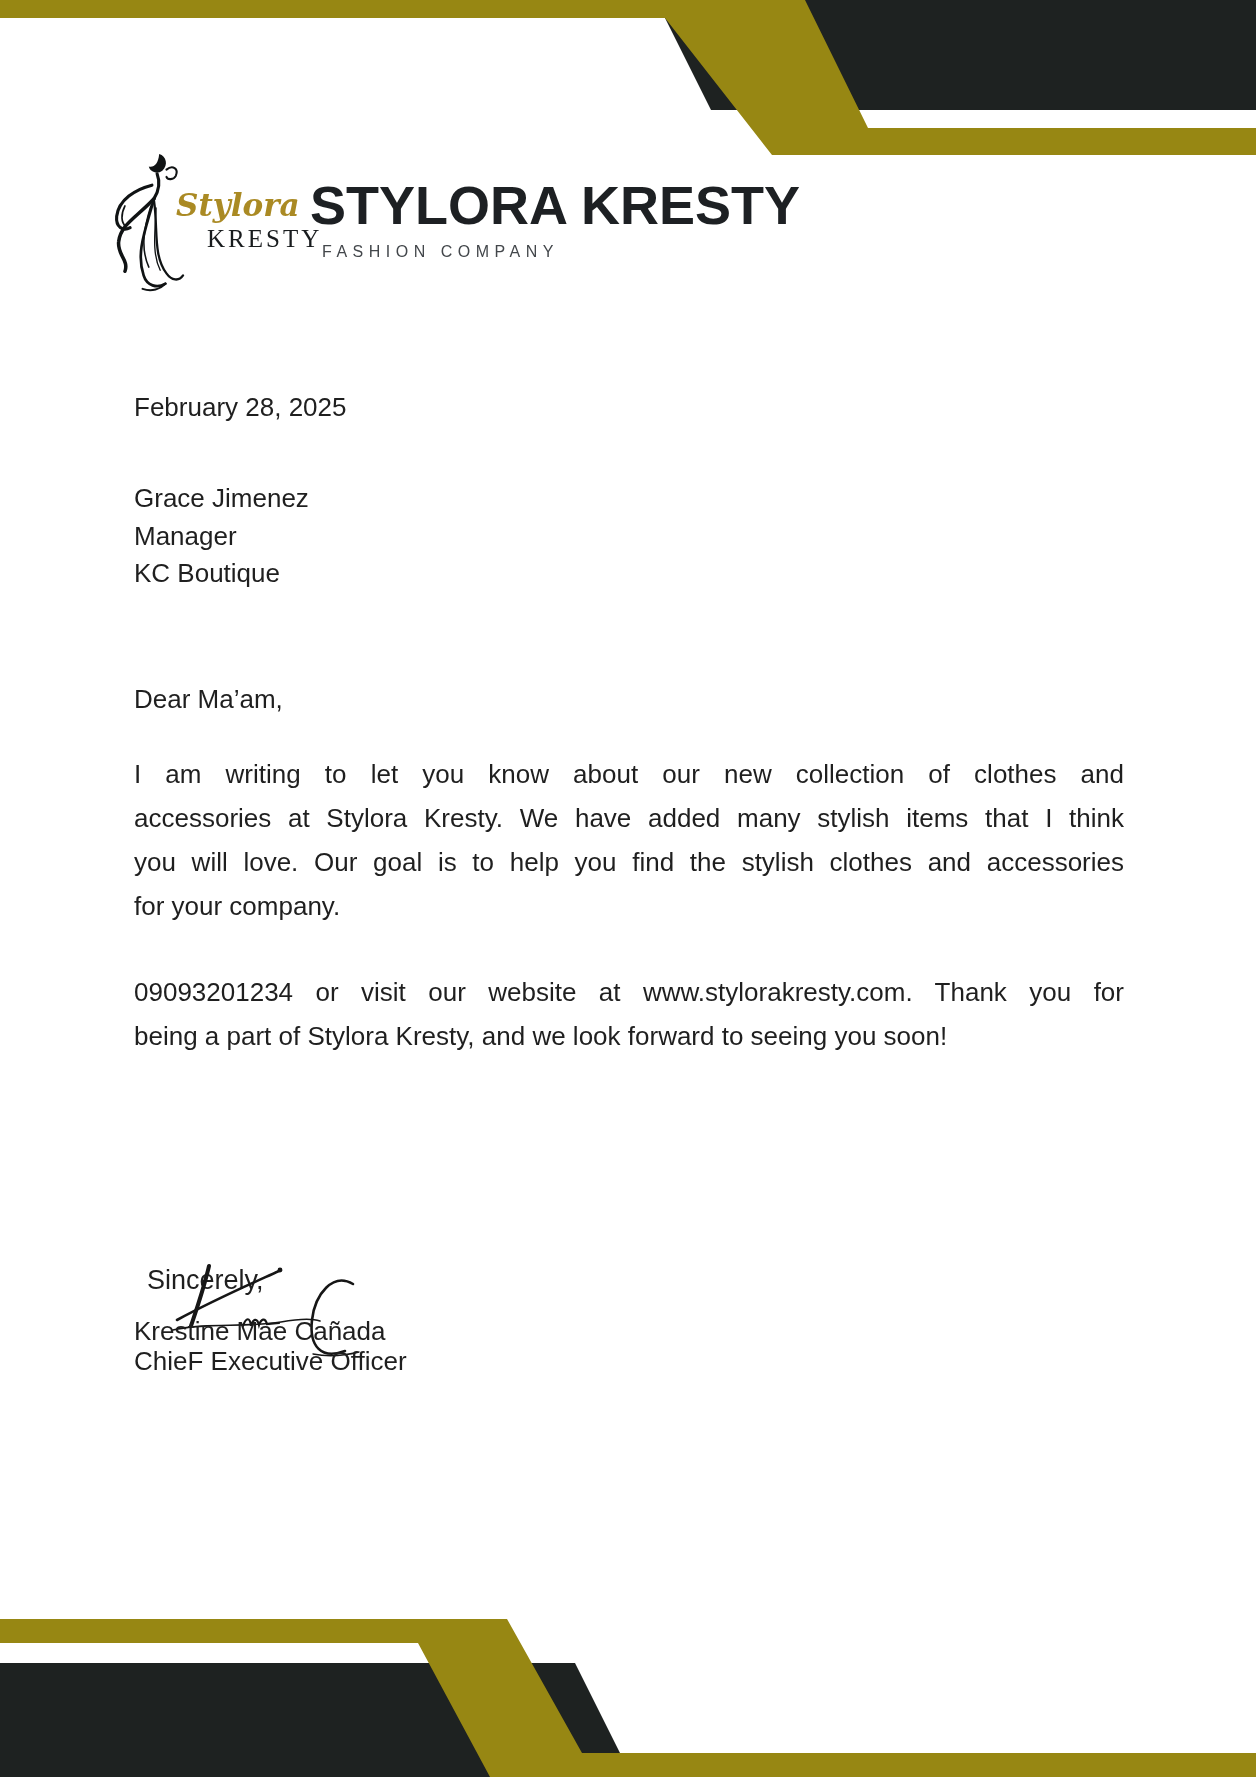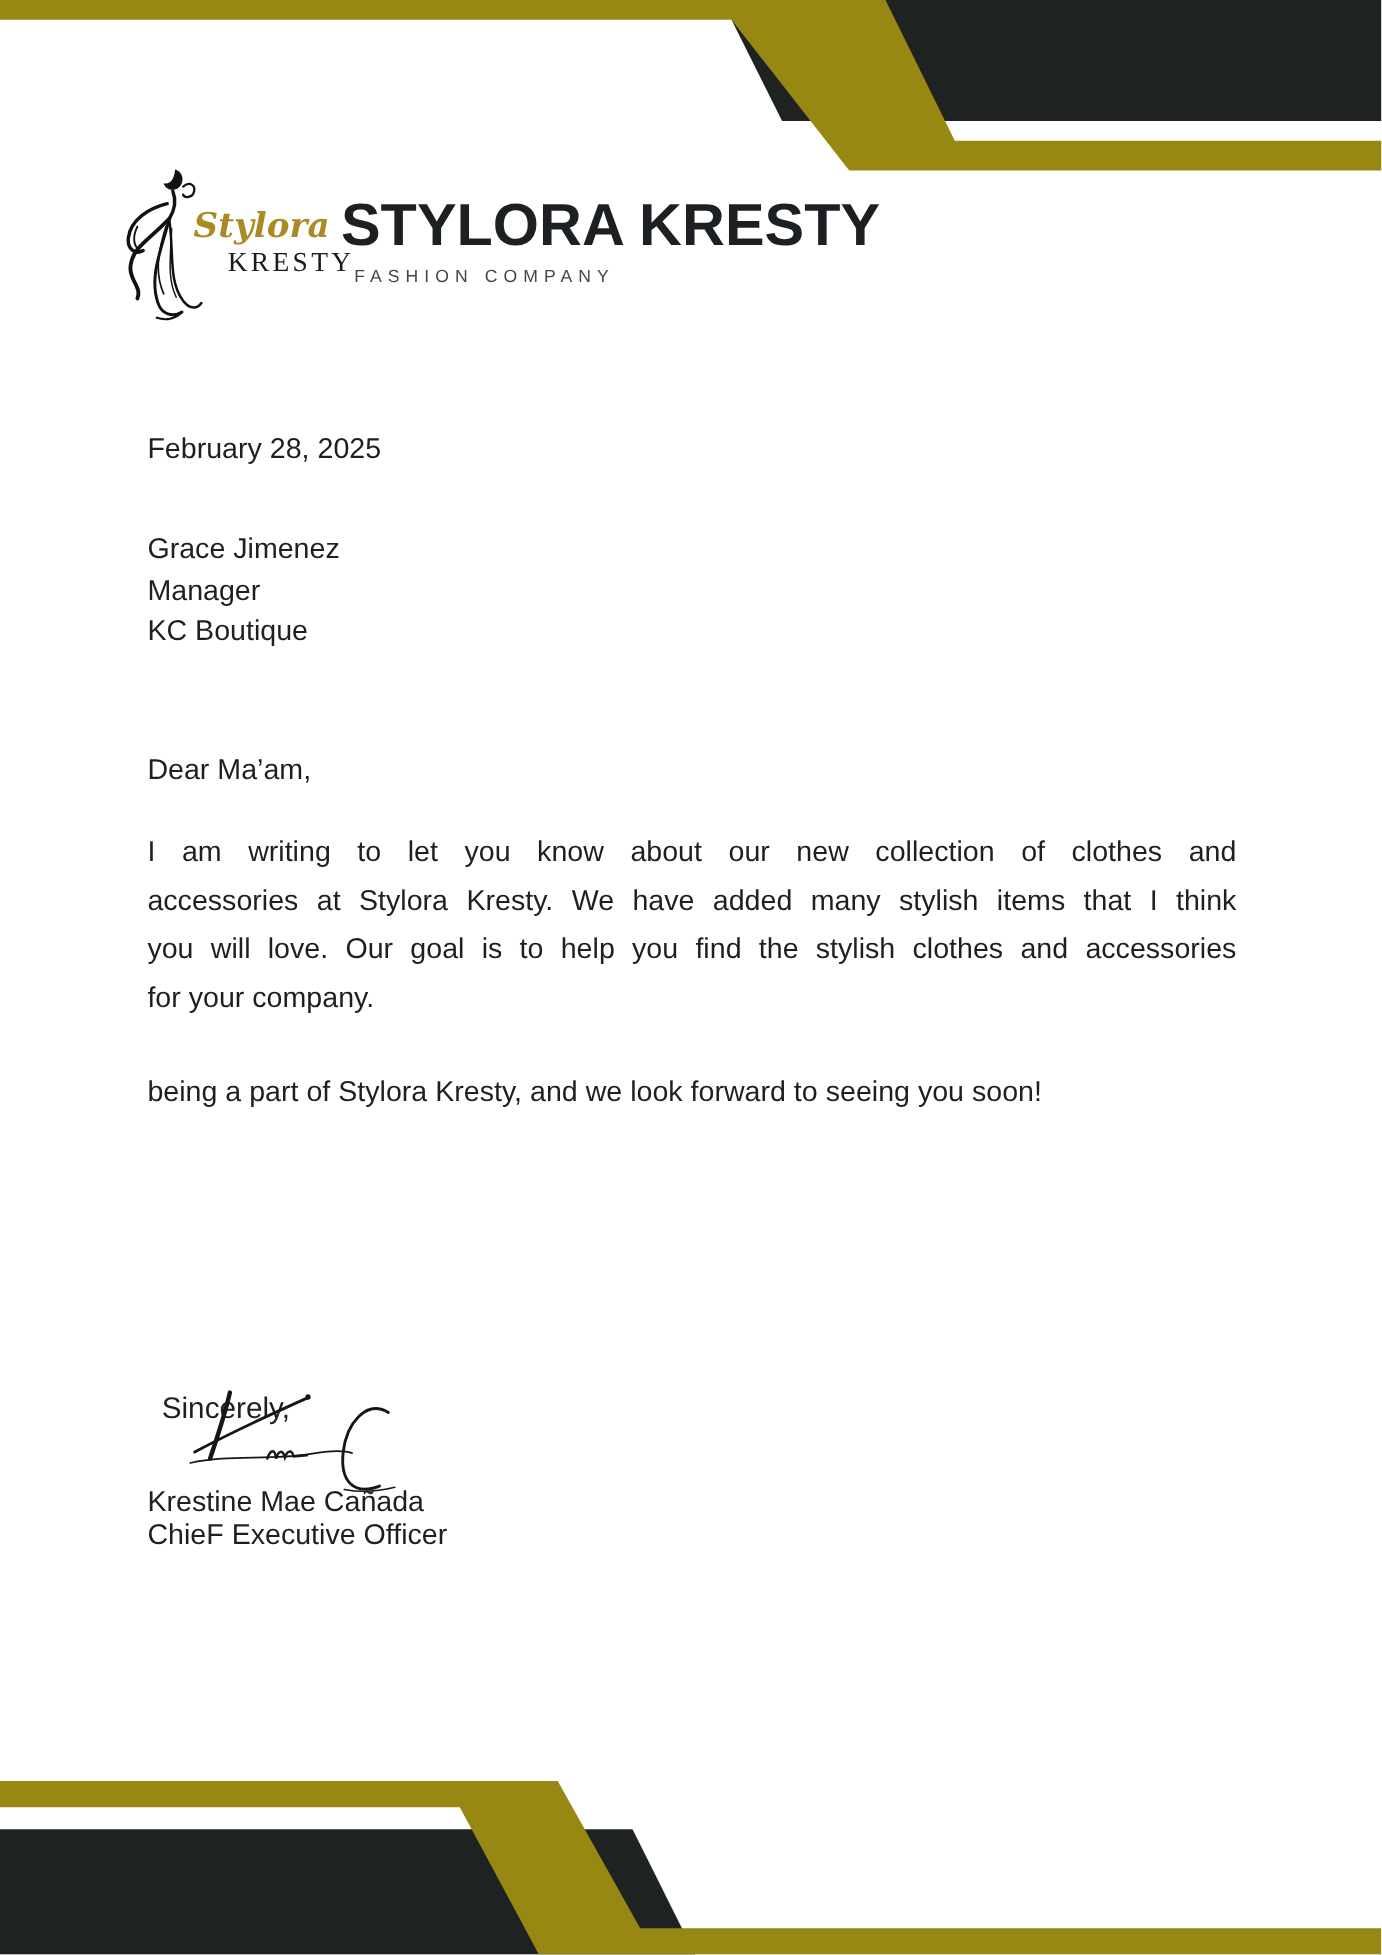--- a/index.html
+++ b/index.html
@@ -58,21 +58,21 @@
   .date{position:absolute;left:134px;top:388px;font-size:26px;line-height:38px;}
   .recipient{position:absolute;left:134px;top:480px;font-size:26px;line-height:37.5px;}
   .salutation{position:absolute;left:134px;top:680px;font-size:26px;line-height:38px;text-align:right;}
   .para{position:absolute;left:134px;width:990px;font-size:26px;}
   .para-1{top:752px;}
   .para-2{top:970px;}
   .jline{text-align:justify;text-align-last:justify;line-height:44px;height:44px;overflow:visible;}
   .jlast{text-align:left;text-align-last:left;line-height:44px;height:44px;}
   .closing{position:absolute;left:147px;top:1261px;font-size:27px;line-height:38px;}
   .signature{position:absolute;left:163px;top:1256px;}
-  .signer{position:absolute;left:134px;top:1316px;font-size:26px;line-height:30px;margin-top:34px;}
+  .signer{position:absolute;left:134px;top:1316px;font-size:26px;line-height:30px;}
   .sig-stroke{fill:none;stroke:#161616;stroke-linecap:round;}
   .fig-stroke{fill:none;stroke:#101314;stroke-linecap:round;}
 </style>
 </head>
 <body>
 
 <div class="page">
 
   <svg class="decor decor-top" width="1256" height="160" viewBox="0 0 1256 160" aria-hidden="true">
     <polygon class="dark-shape" points="656,0 1256,0 1256,110 711,110"></polygon>
@@ -115,20 +115,21 @@
   <div class="salutation">Dear Ma’am,</div>
 
   <div class="para para-1">
     <div class="jline">I am writing to let you know about our new collection of clothes and</div>
     <div class="jline">accessories at Stylora Kresty. We have added many stylish items that I think</div>
     <div class="jline">you will love. Our goal is to help you find the stylish clothes and accessories</div>
     <div class="jlast">for your company.</div>
   </div>
 
   <div class="para para-2">
+    <div class="jline">09093201234 or visit our website at www.stylorakresty.com. Thank you for</div>
     <div class="jlast">being a part of Stylora Kresty, and we look forward to seeing you soon!</div>
   </div>
 
   <div class="closing">Sincerely,</div>
 
   <svg class="signature" width="210" height="112" viewBox="0 0 210 112" aria-hidden="true">
     <path class="sig-stroke" d="M46,10 C41,32 33,55 28,70" stroke-width="4"></path>
     <path class="sig-stroke" d="M14,64 C55,42 92,26 116,15" stroke-width="2.6"></path>
     <circle cx="117" cy="14" r="2.4" fill="#161616"></circle>
     <path class="sig-stroke" d="M10,74 C45,66 80,72 118,66 C135,63 148,62 157,65" stroke-width="1.6"></path>

